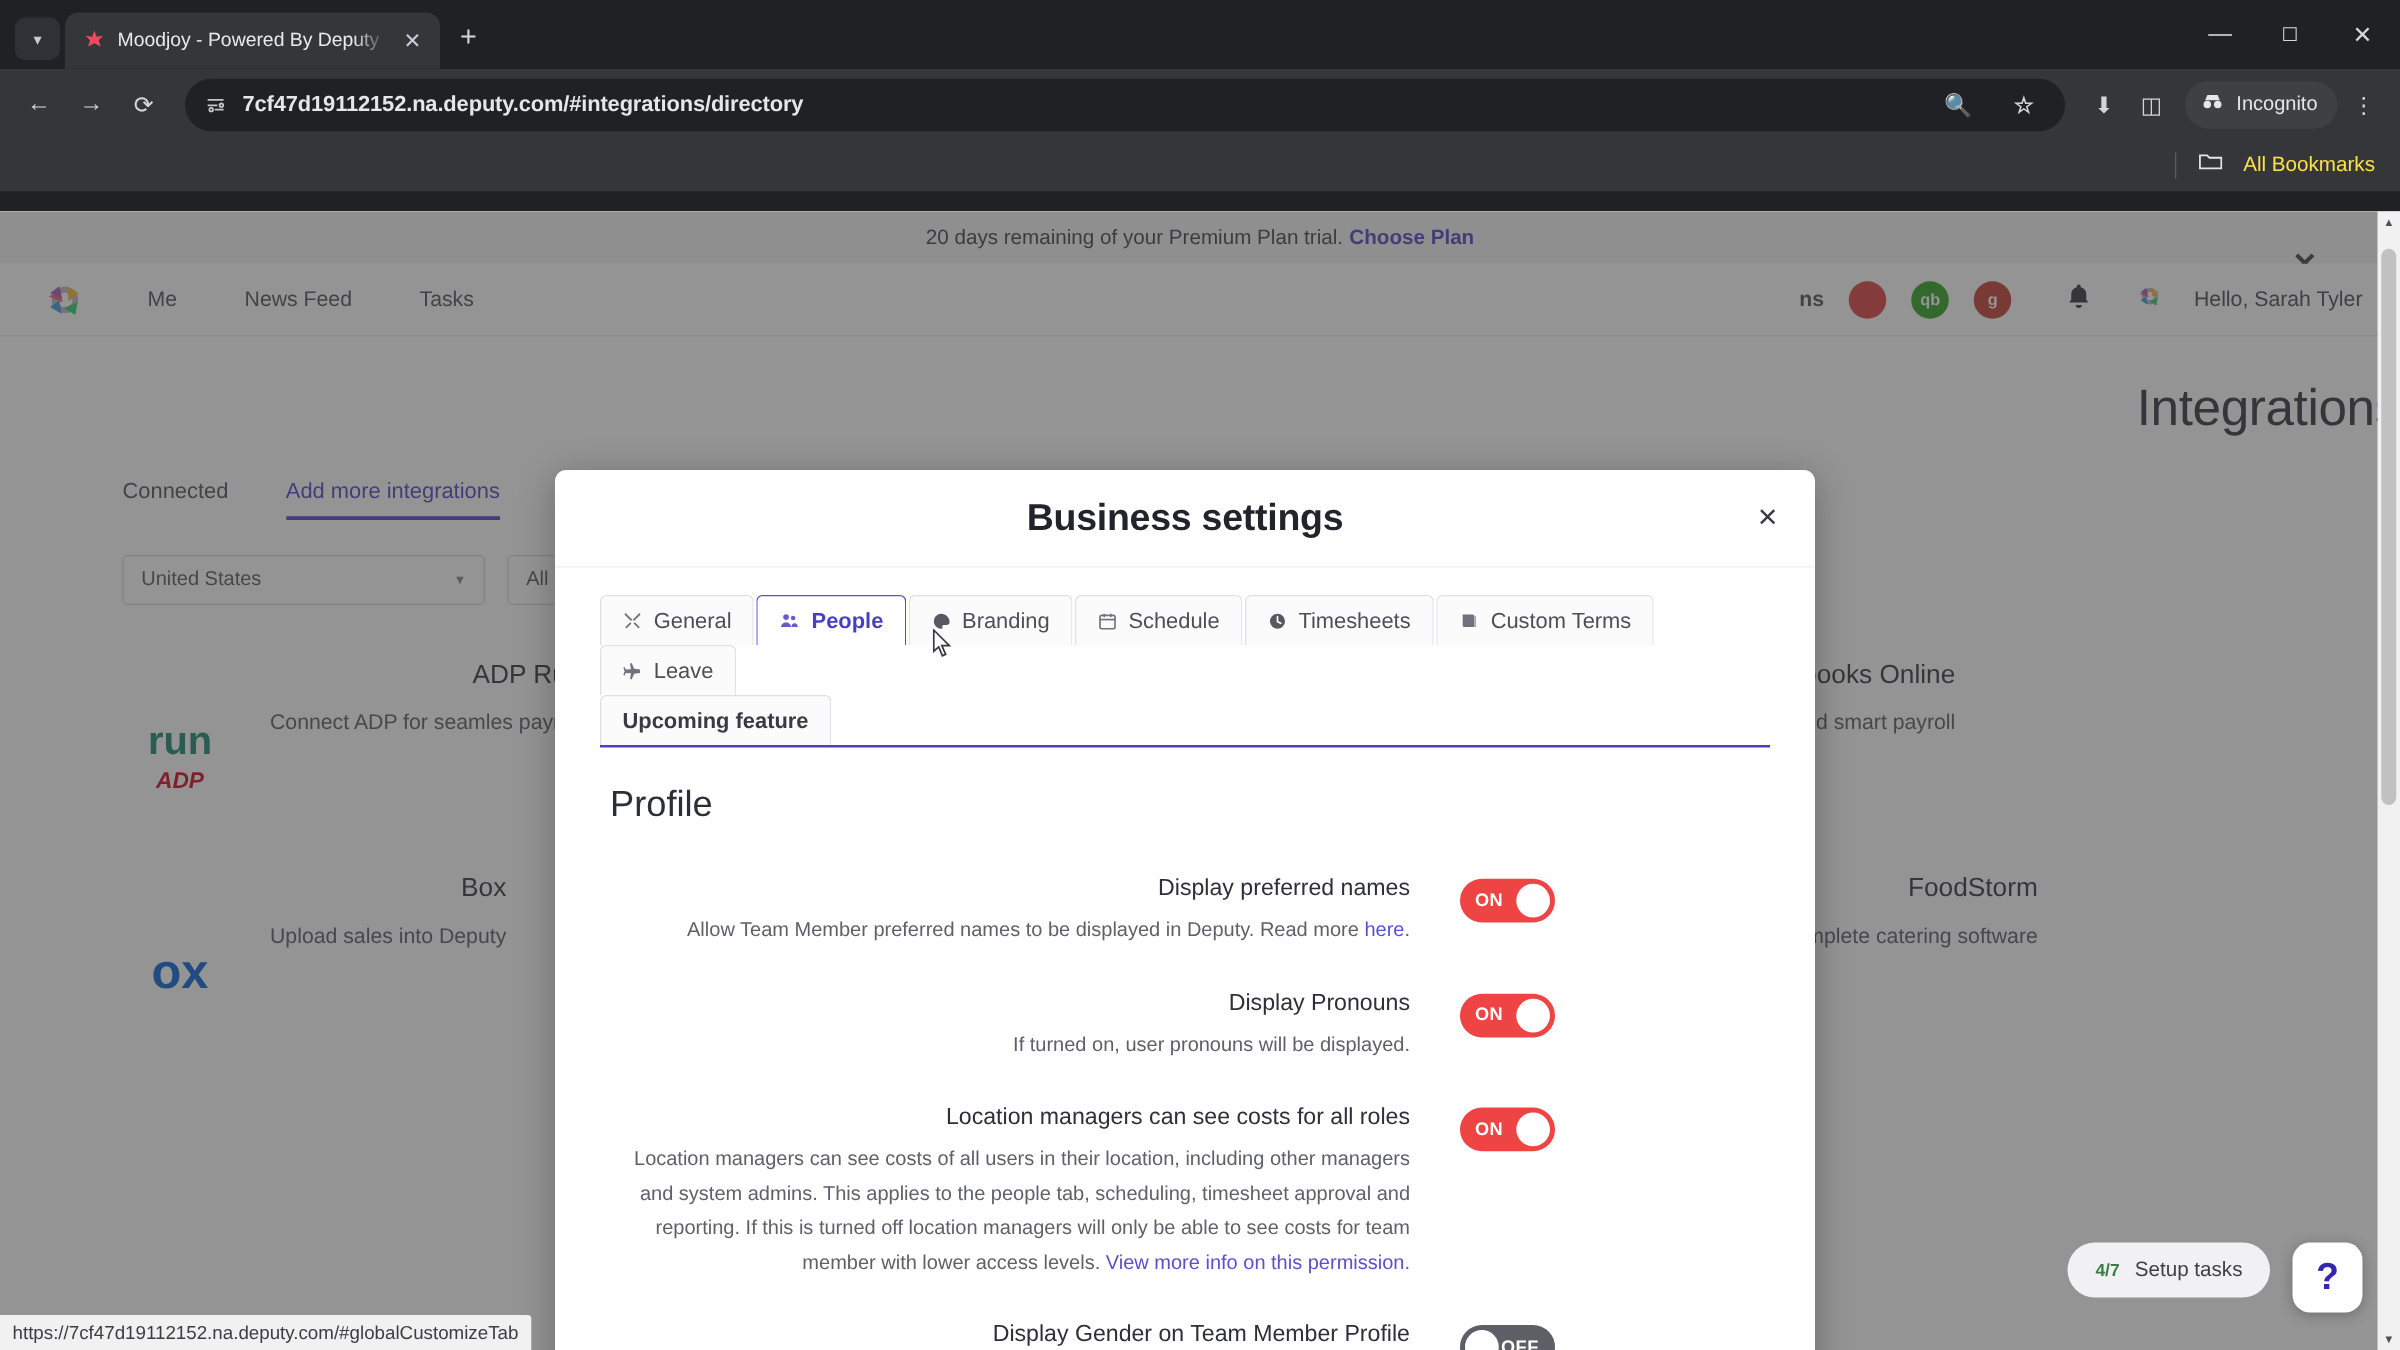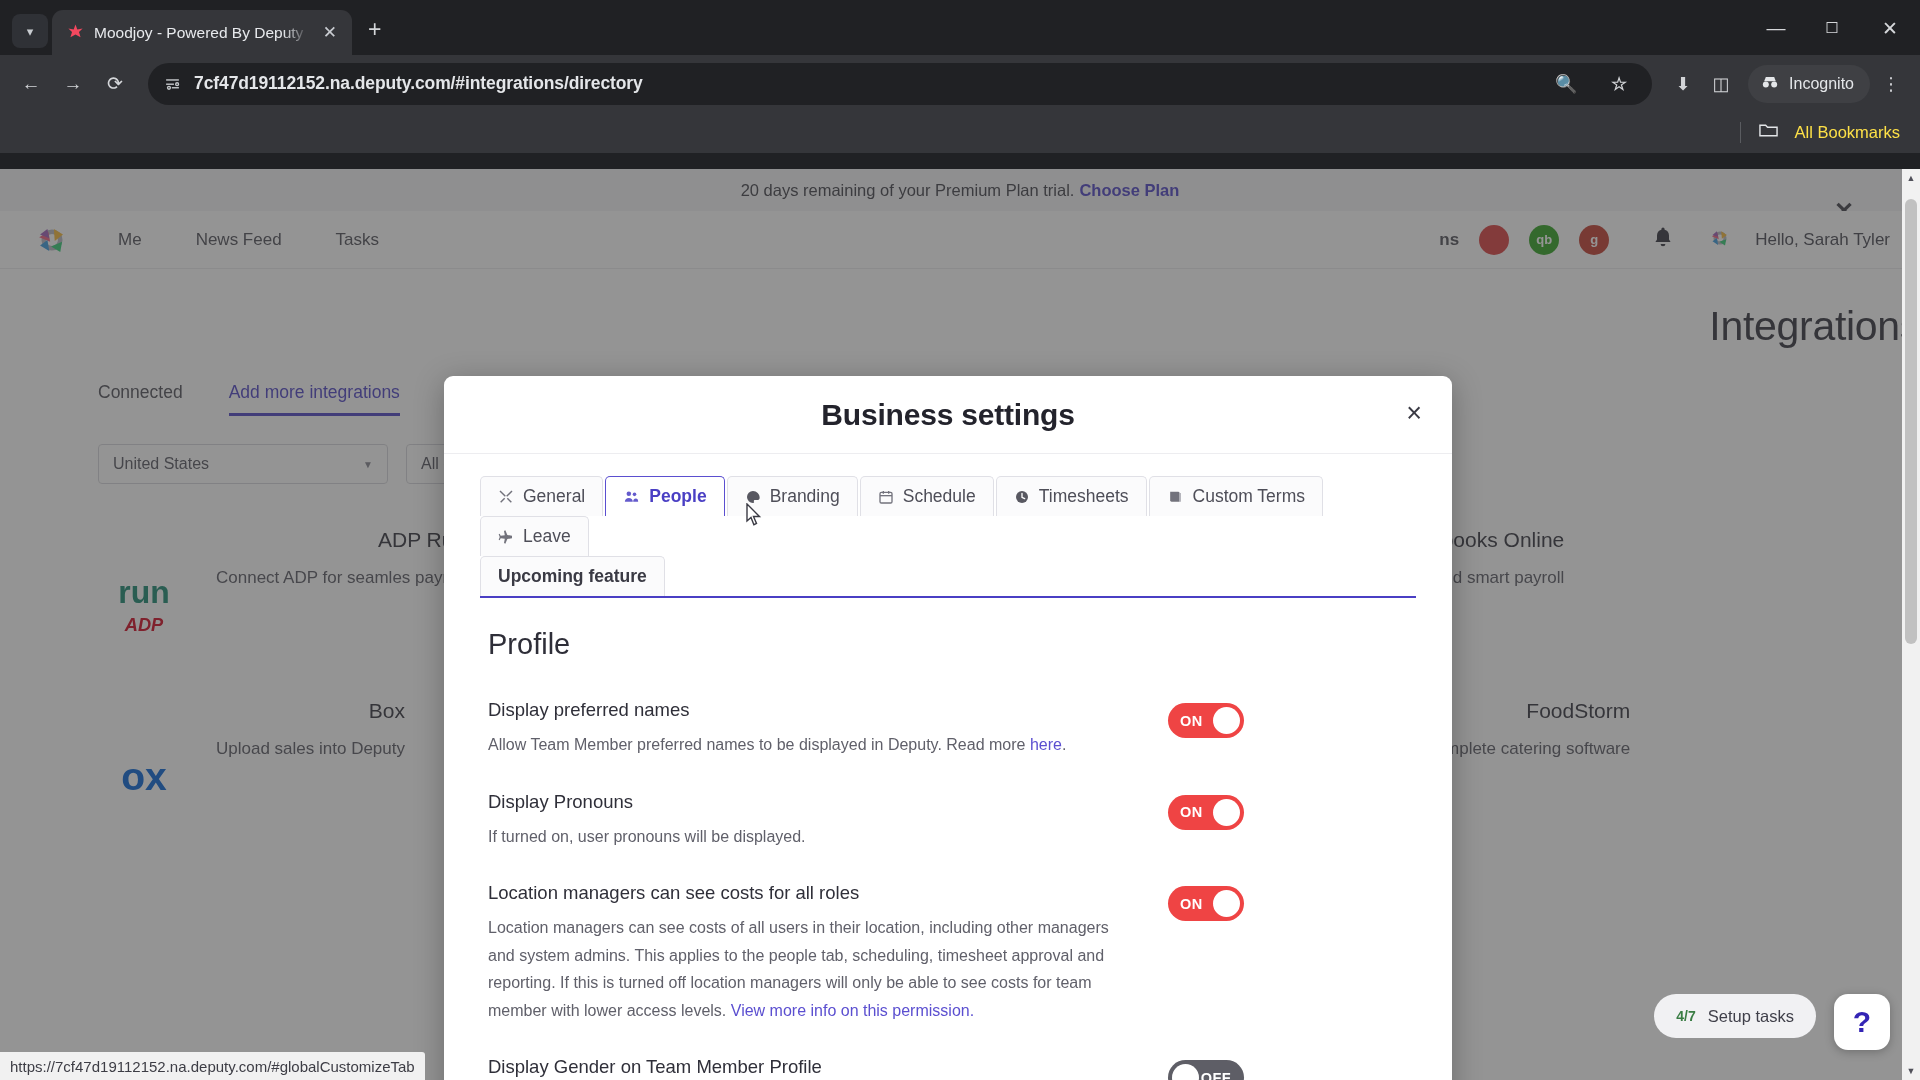--- a/index.html
+++ b/index.html
@@ -182,21 +182,21 @@
     position:relative; z-index:3;
   }
   .tabs-underline { height: 2px; background:#4a3fc4; margin: 0 36px; }
 
   .panel { padding: 30px 44px 0 44px; }
   .panel-h2 { font-size: 29px; color:#2e2e38; font-weight:400; margin-bottom: 28px;}
 
   .setting-row {
     display:flex; align-items:flex-start; gap: 20px; padding: 10px 0 22px 0;
   }
-  .setting-main { flex:1; max-width: 640px; }
+  .setting-main { flex:1; max-width: 640px; text-align: right; }
   .setting-label { font-size: 18.5px; color:#2f2f39; margin-bottom: 10px;}
   .setting-desc { font-size: 16px; color:#60606a; line-height: 1.72;}
   .setting-desc a { color:#5b4fd0; text-decoration:none;}
   .setting-ctl { width: 96px; flex:0 0 96px; display:flex; justify-content:flex-end; padding-top: 4px;}
 
   .toggle {
     width: 76px; height: 35px; border-radius: 18px;
     display:flex; align-items:center; position:relative;
   }
   .toggle.on { background:#ef4444; justify-content:flex-start; padding-left: 12px;}

